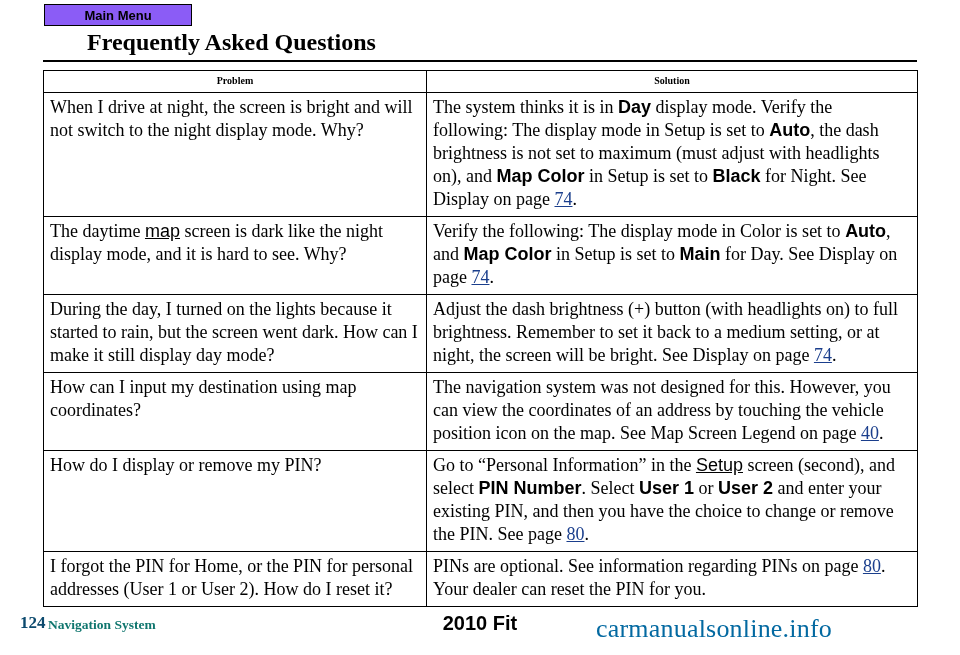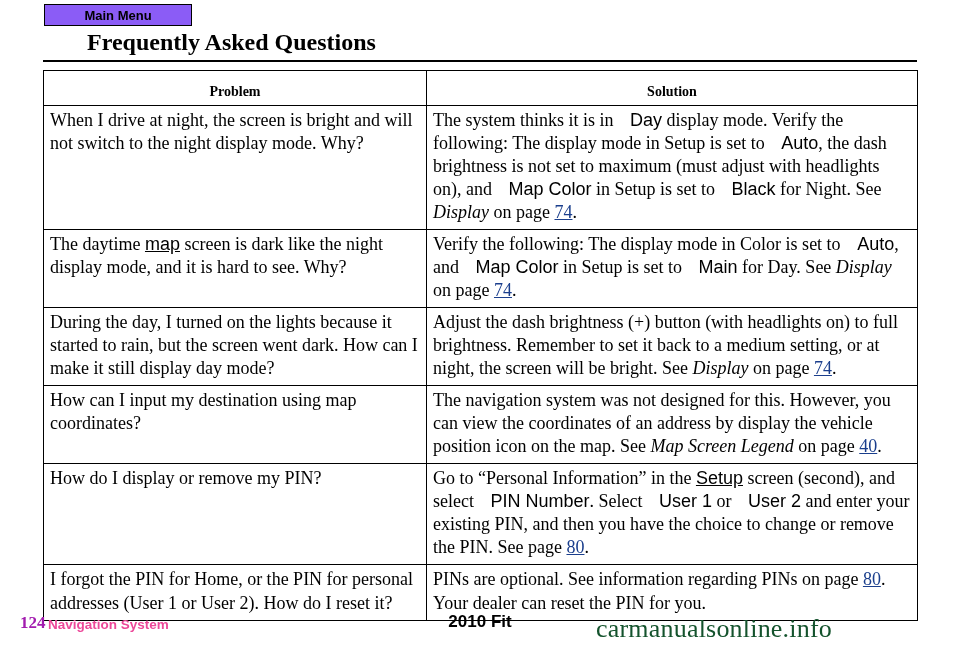--- a/index.html
+++ b/index.html
@@ -71,81 +71,79 @@
   table.faq th, table.faq td {
     border: 1px solid #000000;
     vertical-align: top;
     padding: 3px 6px 5px 6px;
     font-size: 18px;
     line-height: 1.28;
   }
   table.faq th {
     text-align: center;
     font-weight: bold;
-    font-size: 14px;
-    padding-top: 12px;
+    font-size: 10px;
+    padding-top: 4px;
     padding-bottom: 4px;
   }
   col.c1 { width: 383px; }
   col.c2 { width: 491px; }
 
   .sans-b {
     font-family: "Liberation Sans", sans-serif;
-    font-weight: normal;
-    margin-left: 12px;
+    font-weight: bold;
   }
   .sans {
     font-family: "Liberation Sans", sans-serif;
     text-decoration: underline;
   }
   .ital {
-    font-style: italic;
     text-align: right;
   }
   .pagenum-link {
     color: #1a3e8c;
     text-decoration: underline;
   }
   
   .footer-pagenum {
     position: absolute;
     left: 20px;
     top: 613px;
     font-family: "Liberation Serif", serif;
     font-weight: bold;
     font-size: 17px;
-    color: #a21caf;
+    color: #0c4a6e;
   }
   .footer-section {
     position: absolute;
     left: 48px;
     top: 617px;
-    font-family: Liberation Sans, sans-serif;
+    font-family: Liberation Serif, serif;
     font-weight: bold;
     font-size: 13.5px;
-    color: #ec4899;
+    color: #0f766e;
   }
   .footer-model {
     position: absolute;
     left: 0;
     top: 612px;
     width: 960px;
     text-align: center;
     font-family: "Liberation Sans", sans-serif;
     font-weight: bold;
-    font-size: 17px;
+    font-size: 20px;
     color: #000000;
   }
   .watermark {
     position: absolute;
     left: 596px;
     top: 614px;
     font-family: "Liberation Serif", serif;
     font-size: 26px;
-    color: #14532d;
+    color: #0369a1;
     letter-spacing: 0.2px;
     white-space: nowrap;
   }
 </style>
 </head>
 <body>
 
 <div class="page">
 
   <div class="menu-tab">
@@ -174,21 +172,21 @@
         <tr>
           <td><span>The daytime </span><span class="sans">map</span><span> screen is dark like the night display mode, and it is hard to see. Why?</span></td>
           <td><span>Verify the following: The display mode in Color is set to </span><span class="sans-b">Auto</span><span>, and </span><span class="sans-b">Map Color</span><span> in Setup is set to </span><span class="sans-b">Main</span><span> for Day. See </span><span class="ital">Display</span><span> on page </span><span class="pagenum-link">74</span><span>.</span></td>
         </tr>
         <tr>
           <td><span>During the day, I turned on the lights because it started to rain, but the screen went dark. How can I make it still display day mode?</span></td>
           <td><span>Adjust the dash brightness (+) button (with headlights on) to full brightness. Remember to set it back to a medium setting, or at night, the screen will be bright. See </span><span class="ital">Display</span><span> on page </span><span class="pagenum-link">74</span><span>.</span></td>
         </tr>
         <tr>
           <td><span>How can I input my destination using map coordinates?</span></td>
-          <td><span>The navigation system was not designed for this. However, you can view the coordinates of an address by display the vehicle position icon on the map. See </span><span class="ital">Map Screen Legend</span><span> on page </span><span class="pagenum-link">40</span><span>.</span></td>
+          <td><span>The navigation system was not designed for this. However, you can view the coordinates of an address by touching the vehicle position icon on the map. See </span><span class="ital">Map Screen Legend</span><span> on page </span><span class="pagenum-link">40</span><span>.</span></td>
         </tr>
         <tr>
           <td><span>How do I display or remove my PIN?</span></td>
           <td><span>Go to “Personal Information” in the </span><span class="sans">Setup</span><span> screen (second), and select </span><span class="sans-b">PIN Number</span><span>. Select </span><span class="sans-b">User 1</span><span> or </span><span class="sans-b">User 2</span><span> and enter your existing PIN, and then you have the choice to change or remove the PIN. See page </span><span class="pagenum-link">80</span><span>.</span></td>
         </tr>
         <tr>
           <td><span>I forgot the PIN for Home, or the PIN for personal addresses (User 1 or User 2). How do I reset it?</span></td>
           <td><span>PINs are optional. See information regarding PINs on page </span><span class="pagenum-link">80</span><span>. Your dealer can reset the PIN for you.</span></td>
         </tr>
       </tbody>

